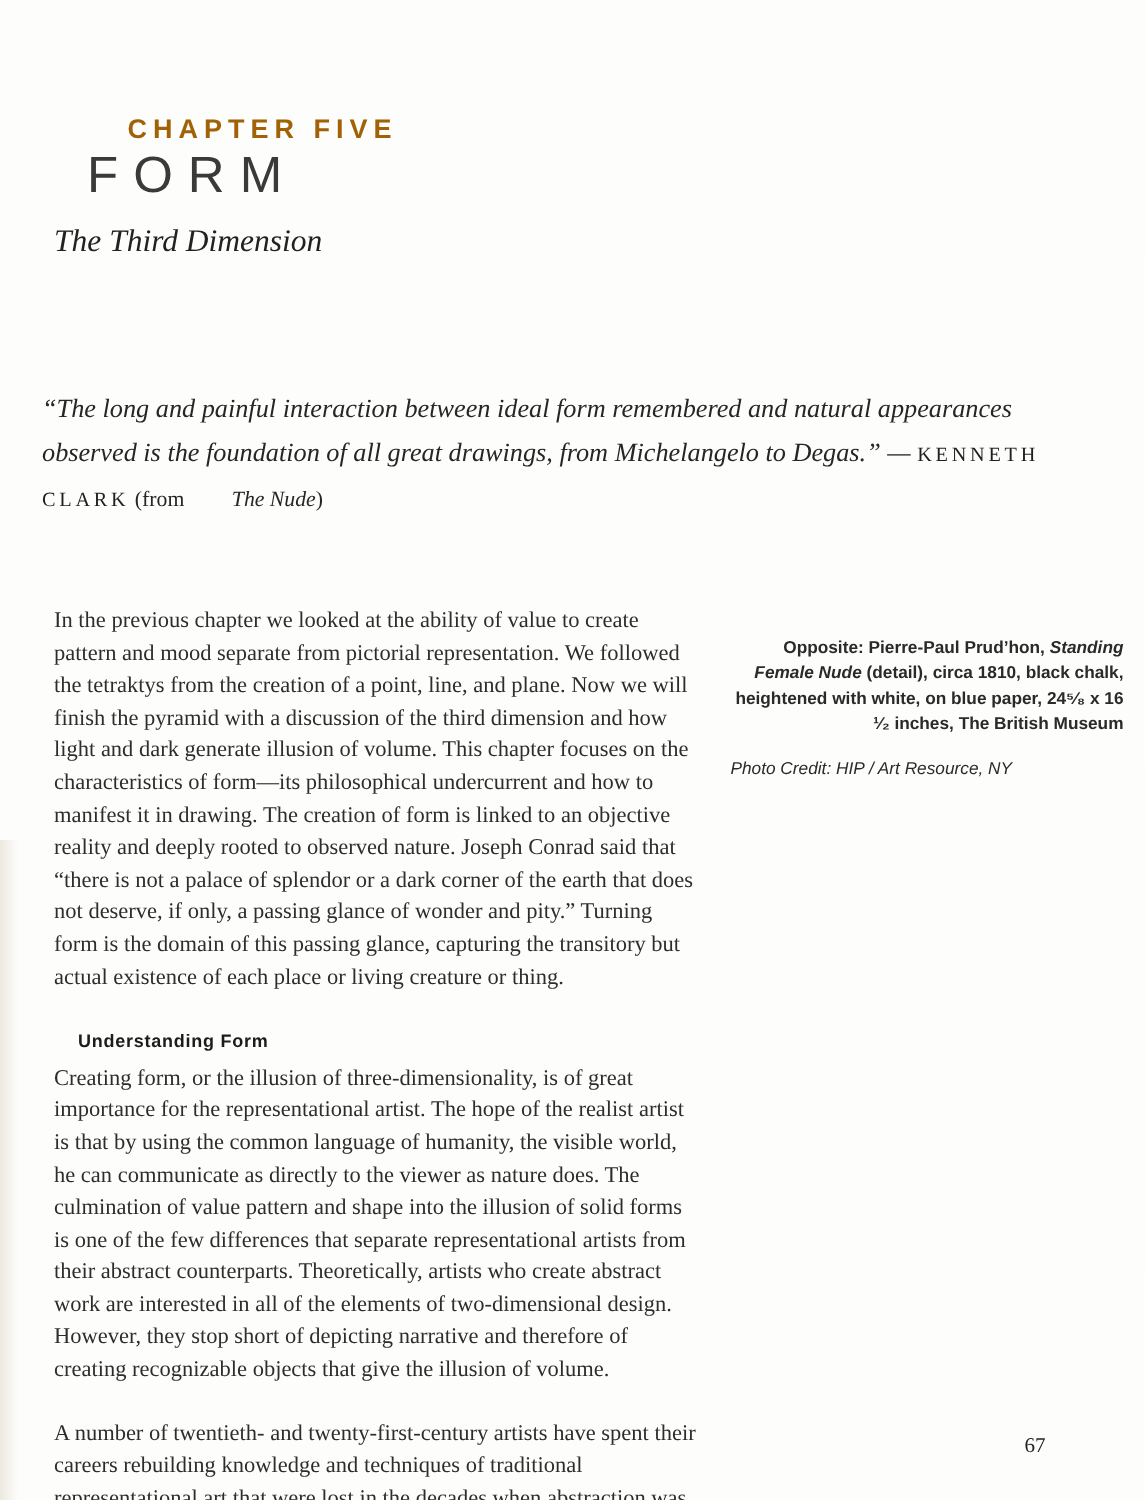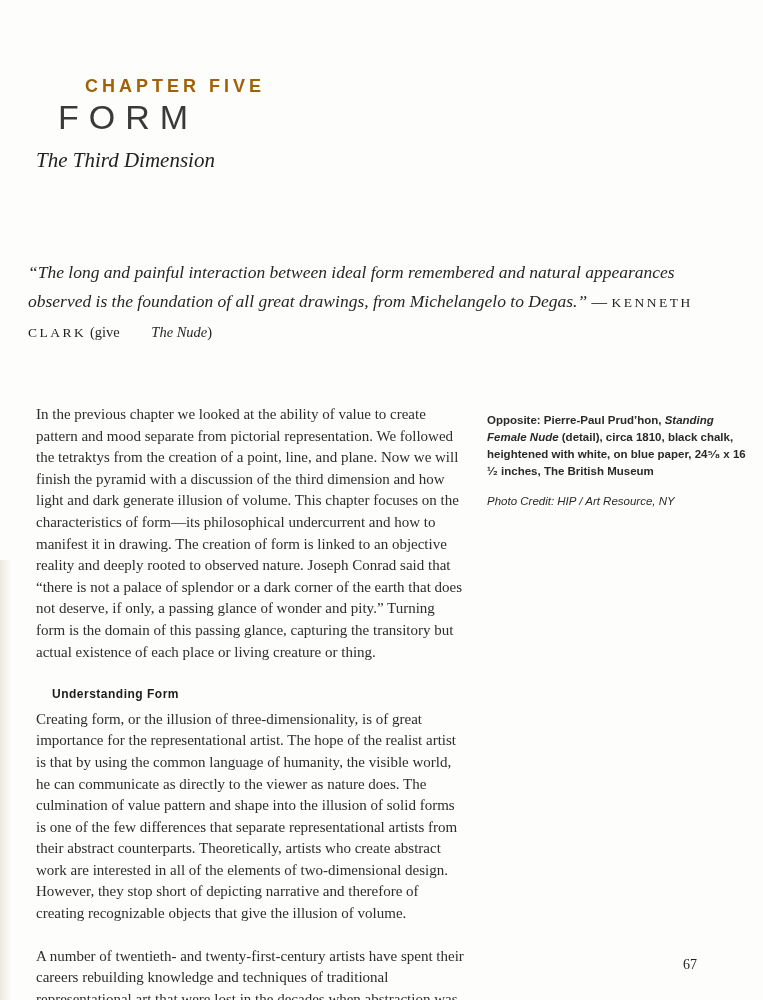--- a/index.html
+++ b/index.html
@@ -65,40 +65,40 @@
     letter-spacing: .5px; color: #1c1c1c;
     margin: 0 0 3px 16px;
   }
   .sidebar {
     position: absolute; left: 451px; top: 8px;
     width: 262px;
     font-family: "Liberation Sans", sans-serif;
     font-size: 11.5px; font-weight: 700;
     line-height: 17px; color: #2a2a2a;
   }
-  .sidebar .caption { margin: 0 0 13px 0; }
+  .sidebar .caption { margin: 12px 0 13px 0; text-align: right; }
   .sidebar .caption i { font-style: italic; }
   .sidebar .credit { font-style: italic; font-weight: 400; margin: 0; }
   .folio {
     position: absolute; left: 683px; top: 957px;
     font-family: "Liberation Serif", serif;
     font-size: 14px; color: #222;
   }
 </style>
 </head>
 <body>
 
 <div class="page">
   <div class="scan-edge"></div>
 
   <div class="kicker">CHAPTER FIVE</div>
   <div class="title">FORM</div>
   <div class="subtitle">The Third Dimension</div>
 
-  <div class="quote"><span>“The long and painful interaction between ideal form remembered and natural appearances observed is the foundation of all great drawings, from Michelangelo to Degas.” — </span><span class="author">KENNETH CLARK</span><span class="src"><span> (give </span><i>The Nude</i><span>)</span></span></div>
+  <div class="quote"><span>“The long and painful interaction between ideal form remembered and natural appearances observed is the foundation of all great drawings, from Michelangelo to Degas.” — </span><span class="author">KENNETH CLARK</span><span class="src"><span> (from </span><i>The Nude</i><span>)</span></span></div>
 
   <div class="columns">
     <div class="body-col">
       <p>In the previous chapter we looked at the ability of value to create pattern and mood separate from pictorial representation. We followed the tetraktys from the creation of a point, line, and plane. Now we will finish the pyramid with a discussion of the third dimension and how light and dark generate illusion of volume. This chapter focuses on the characteristics of form—its philosophical undercurrent and how to manifest it in drawing. The creation of form is linked to an objective reality and deeply rooted to observed nature. Joseph Conrad said that “there is not a palace of splendor or a dark corner of the earth that does not deserve, if only, a passing glance of wonder and pity.” Turning form is the domain of this passing glance, capturing the transitory but actual existence of each place or living creature or thing.</p>
       <h2 class="section-heading">Understanding Form</h2>
       <p>Creating form, or the illusion of three-dimensionality, is of great importance for the representational artist. The hope of the realist artist is that by using the common language of humanity, the visible world, he can communicate as directly to the viewer as nature does. The culmination of value pattern and shape into the illusion of solid forms is one of the few differences that separate representational artists from their abstract counterparts. Theoretically, artists who create abstract work are interested in all of the elements of two-dimensional design. However, they stop short of depicting narrative and therefore of creating recognizable objects that give the illusion of volume.</p>
       <p>A number of twentieth- and twenty-first-century artists have spent their careers rebuilding knowledge and techniques of traditional representational art that were lost in the decades when abstraction was en vogue. These realist artists were intent on rediscovering the secrets of creating depth, weight, and</p>
     </div>
 
     <div class="sidebar">

